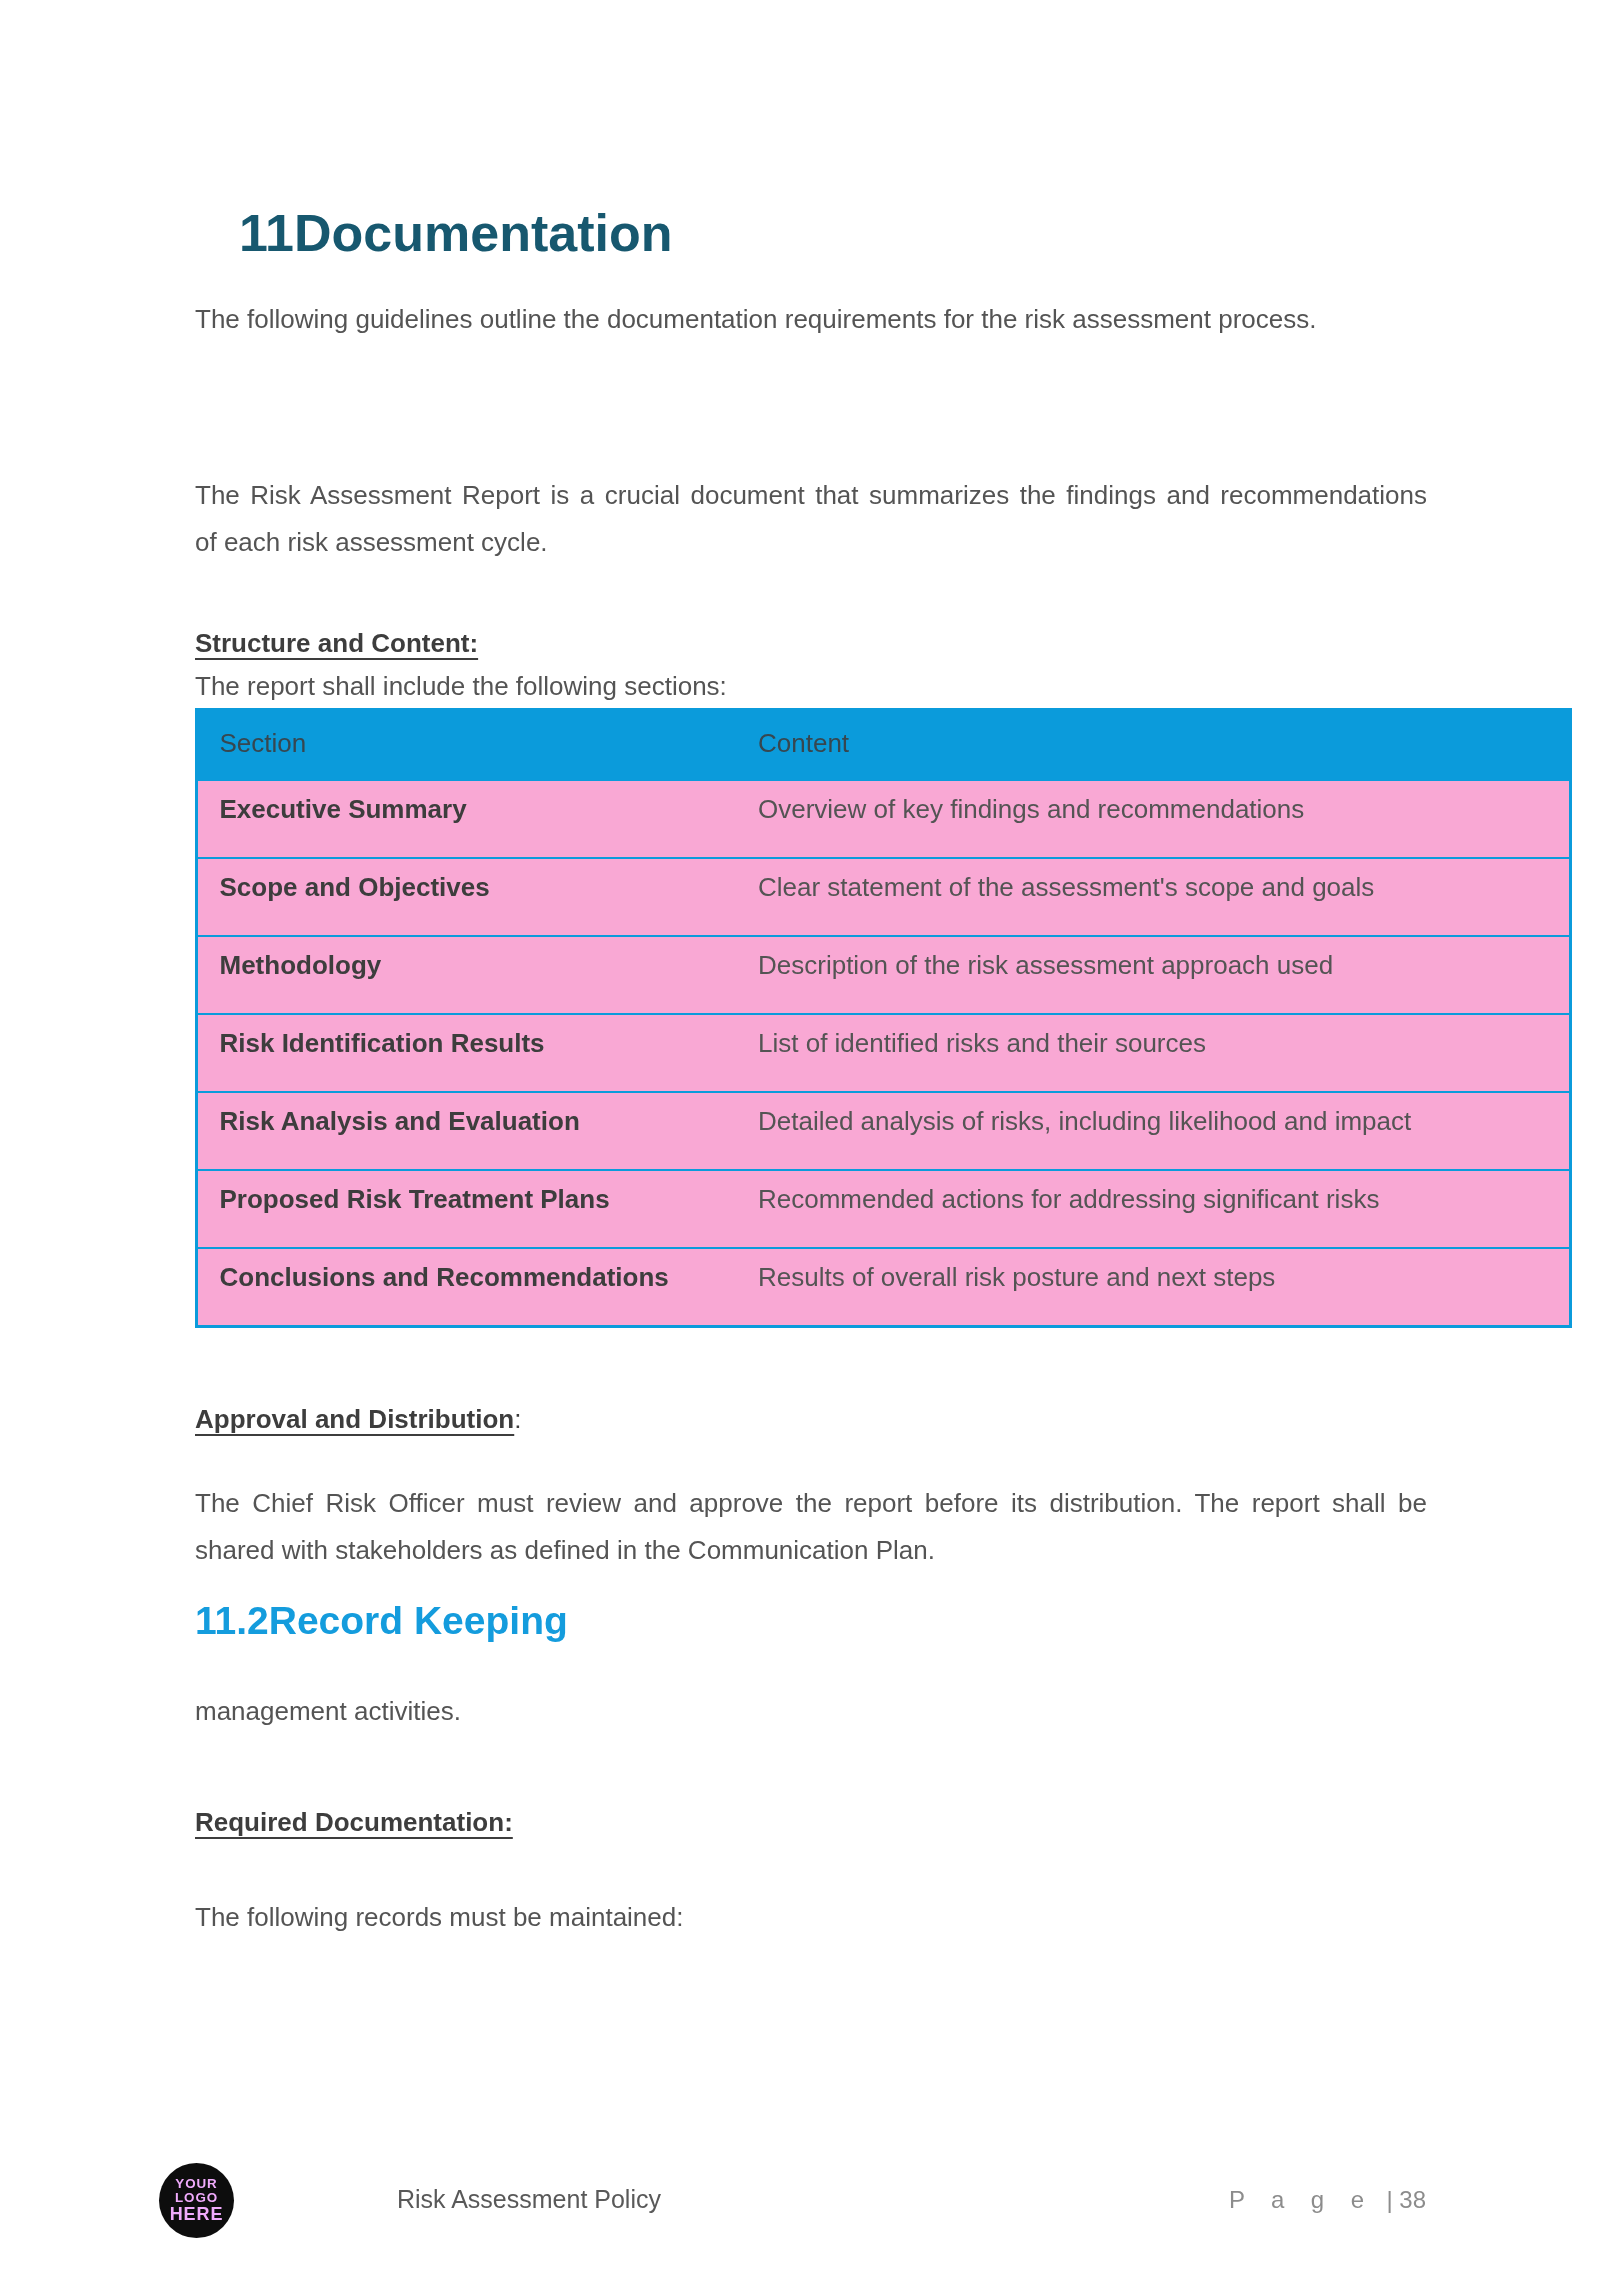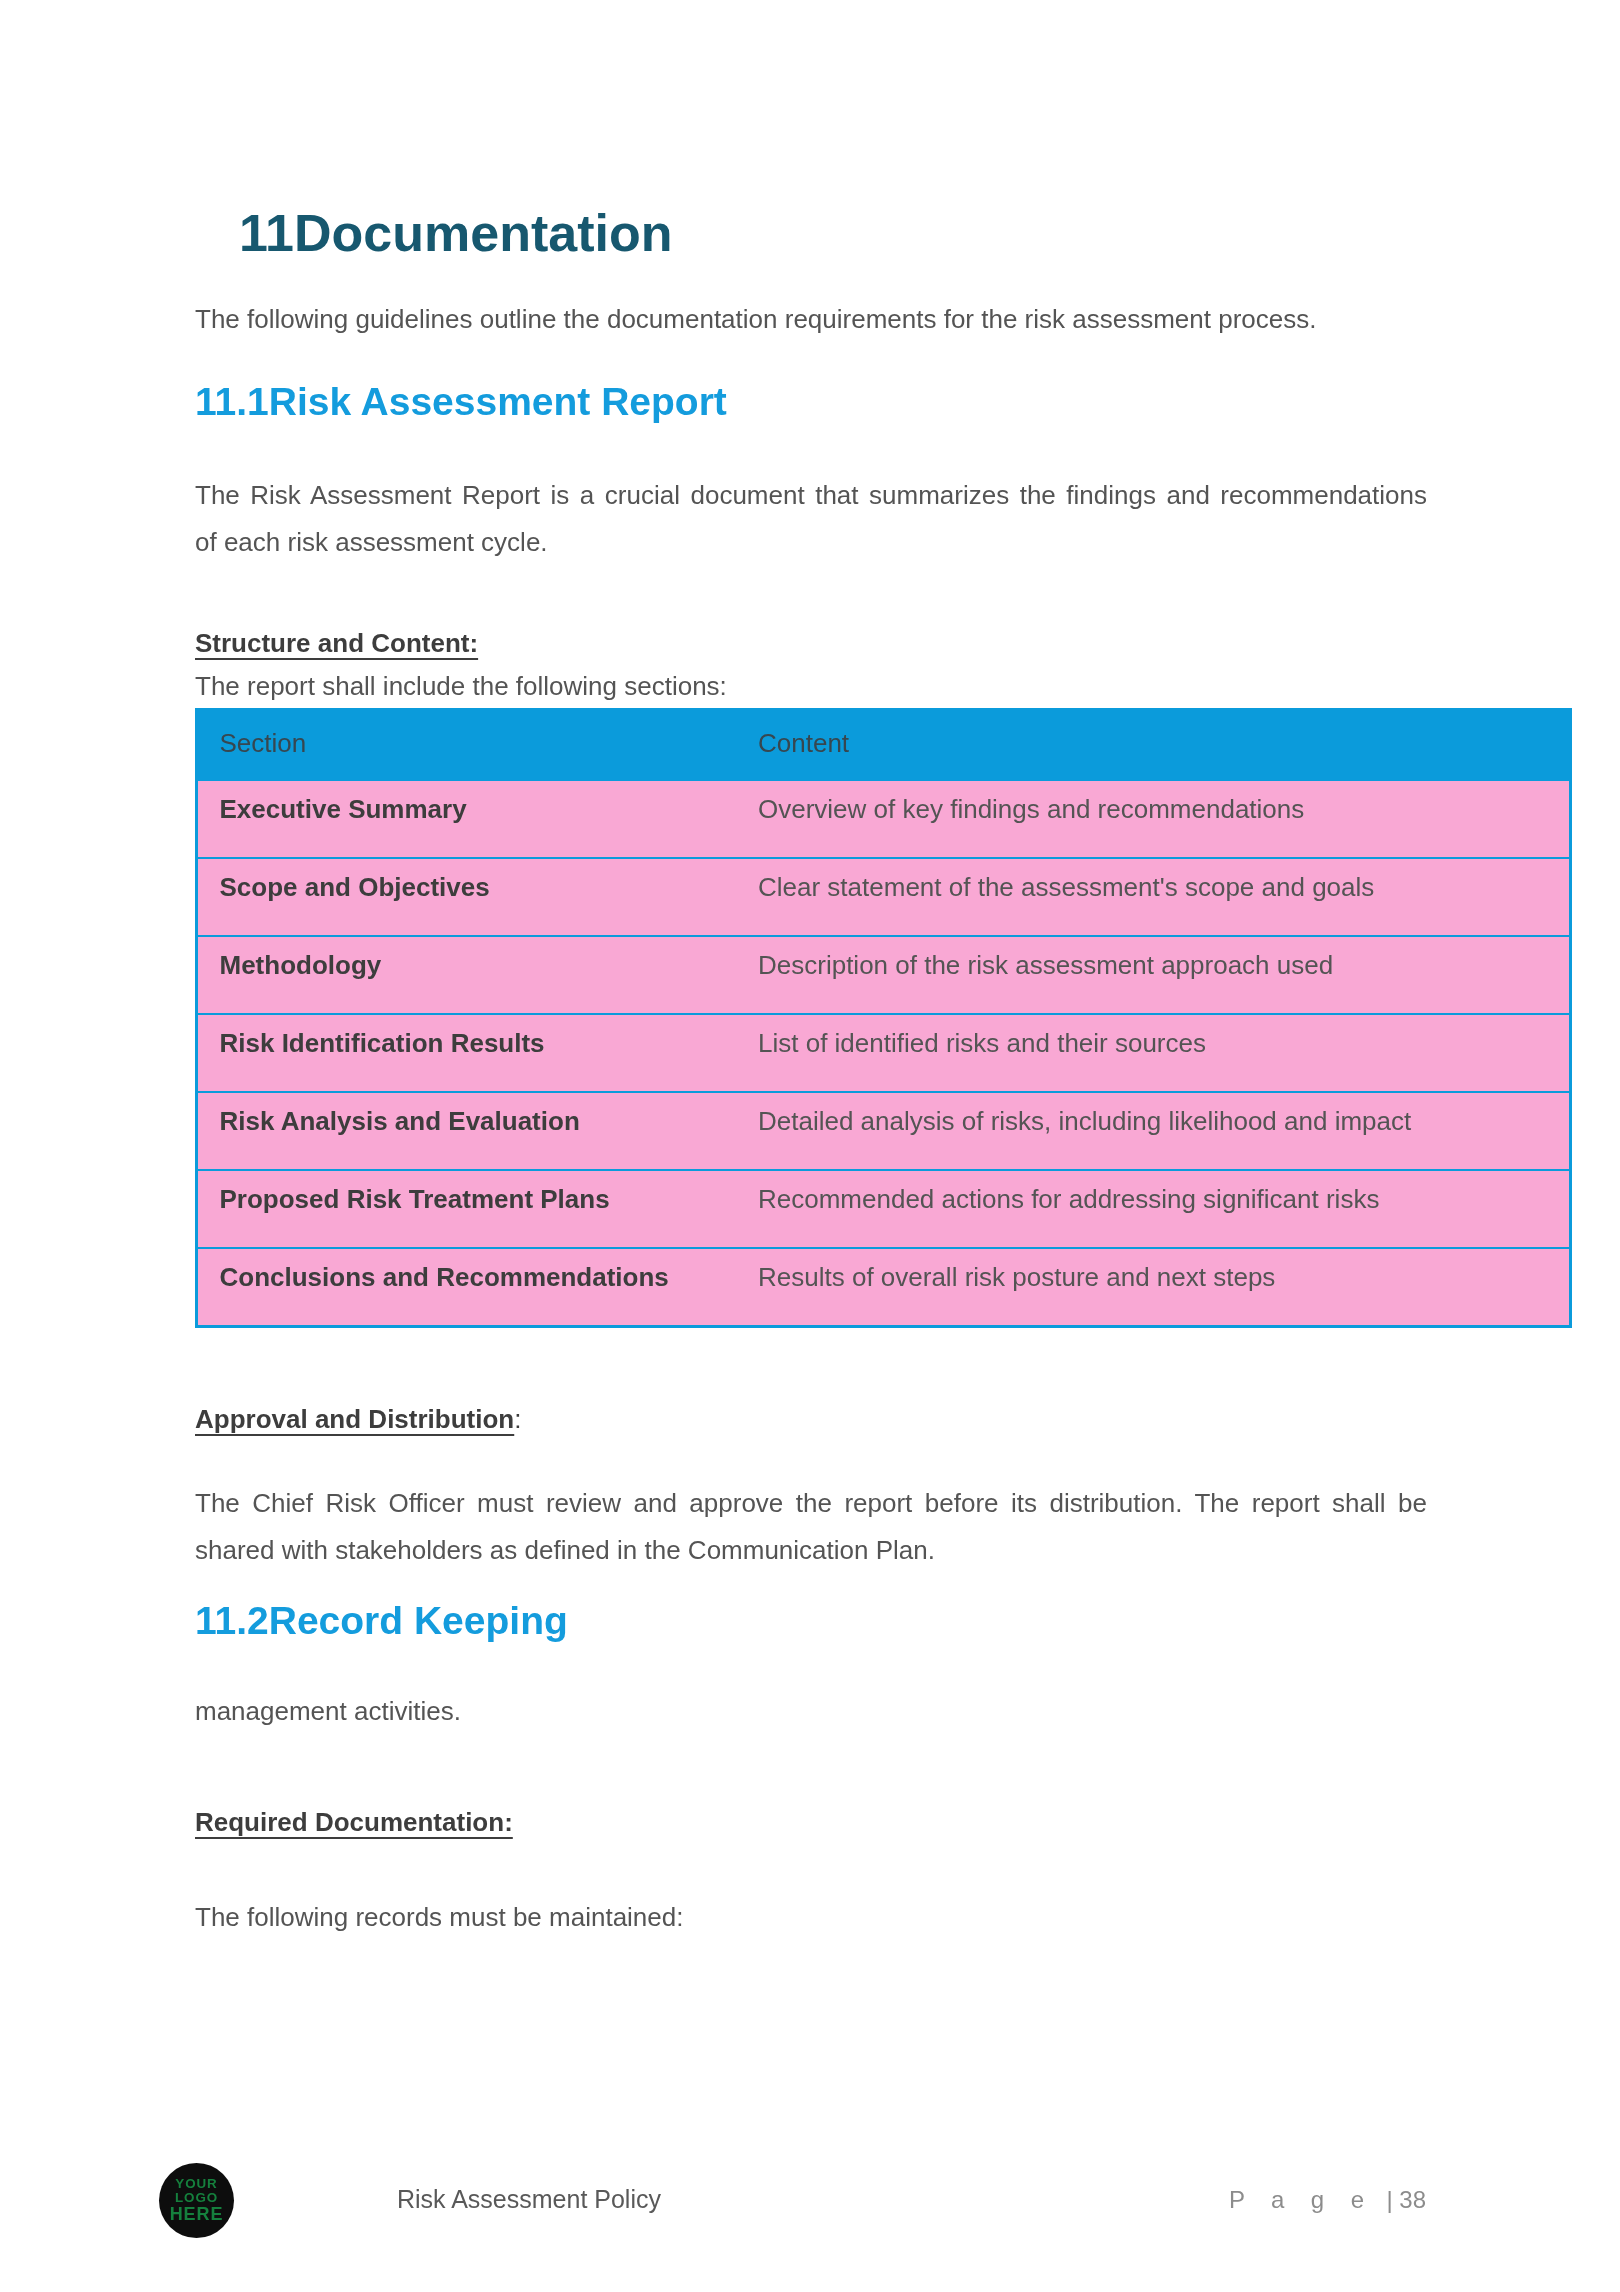--- a/index.html
+++ b/index.html
@@ -46,41 +46,40 @@
     position:absolute;top:19.7px;font-size:26px;font-weight:normal;color:var(--header-text);white-space:nowrap;
   }
   .tbl-row{
     position:relative;height:76px;background:#f9a8d4;border-top:2.7px solid var(--accent-blue);
   }
   .tbl .c1{position:absolute;left:21.5px;top:12.5px;font-size:26px;font-weight:bold;color:var(--label-dark);white-space:nowrap;}
   .tbl .c2{position:absolute;left:560px;top:12.5px;font-size:26px;color:var(--body-gray);white-space:nowrap;}
   
   .logo{
     left:159px;top:2163px;width:75px;height:75px;border-radius:50%;
-    background:var(--logo-bg);color:#15803d;text-align:center;
+    background:var(--logo-bg);color:#f0abfc;text-align:center;
     display:flex;flex-direction:column;justify-content:center;align-items:center;
   }
   .logo .l-sm{font-size:13.4px;font-weight:bold;line-height:14.3px;letter-spacing:0.9px;}
   .logo .l-lg{font-size:18px;font-weight:bold;line-height:19px;letter-spacing:0.9px;}
   .footer-title{left:397px;top:2185px;font-size:25px;color:#595959;white-space:nowrap;}
   .page-num{
     right:194px;top:2186px;font-size:24px;color:var(--footer-gray);white-space:nowrap;text-align:right;
   }
   .page-num .sp{letter-spacing:9.9px;margin-right:12.5px;}
 </style>
 </head>
 <body>
 
 <div class="page">
 
   <div class="abs h1">11Documentation</div>
 
   <div class="abs body-text" style="left:195px;top:304px;">The following guidelines outline the documentation requirements for the risk assessment process.</div>
 
-  <div class="abs h2" style="left:195px;top:380px;">11.1Risk Assessment Report</div>
 
   <div class="abs para" style="left:195px;top:472px;">
     <div class="jline">The Risk Assessment Report is a crucial document that summarizes the findings and recommendations</div>
     <div class="line">of each risk assessment cycle.</div>
   </div>
 
   <div class="abs lead-label" style="left:195px;top:628px;">
     <span class="uline">Structure and Content:</span>
   </div>
 

